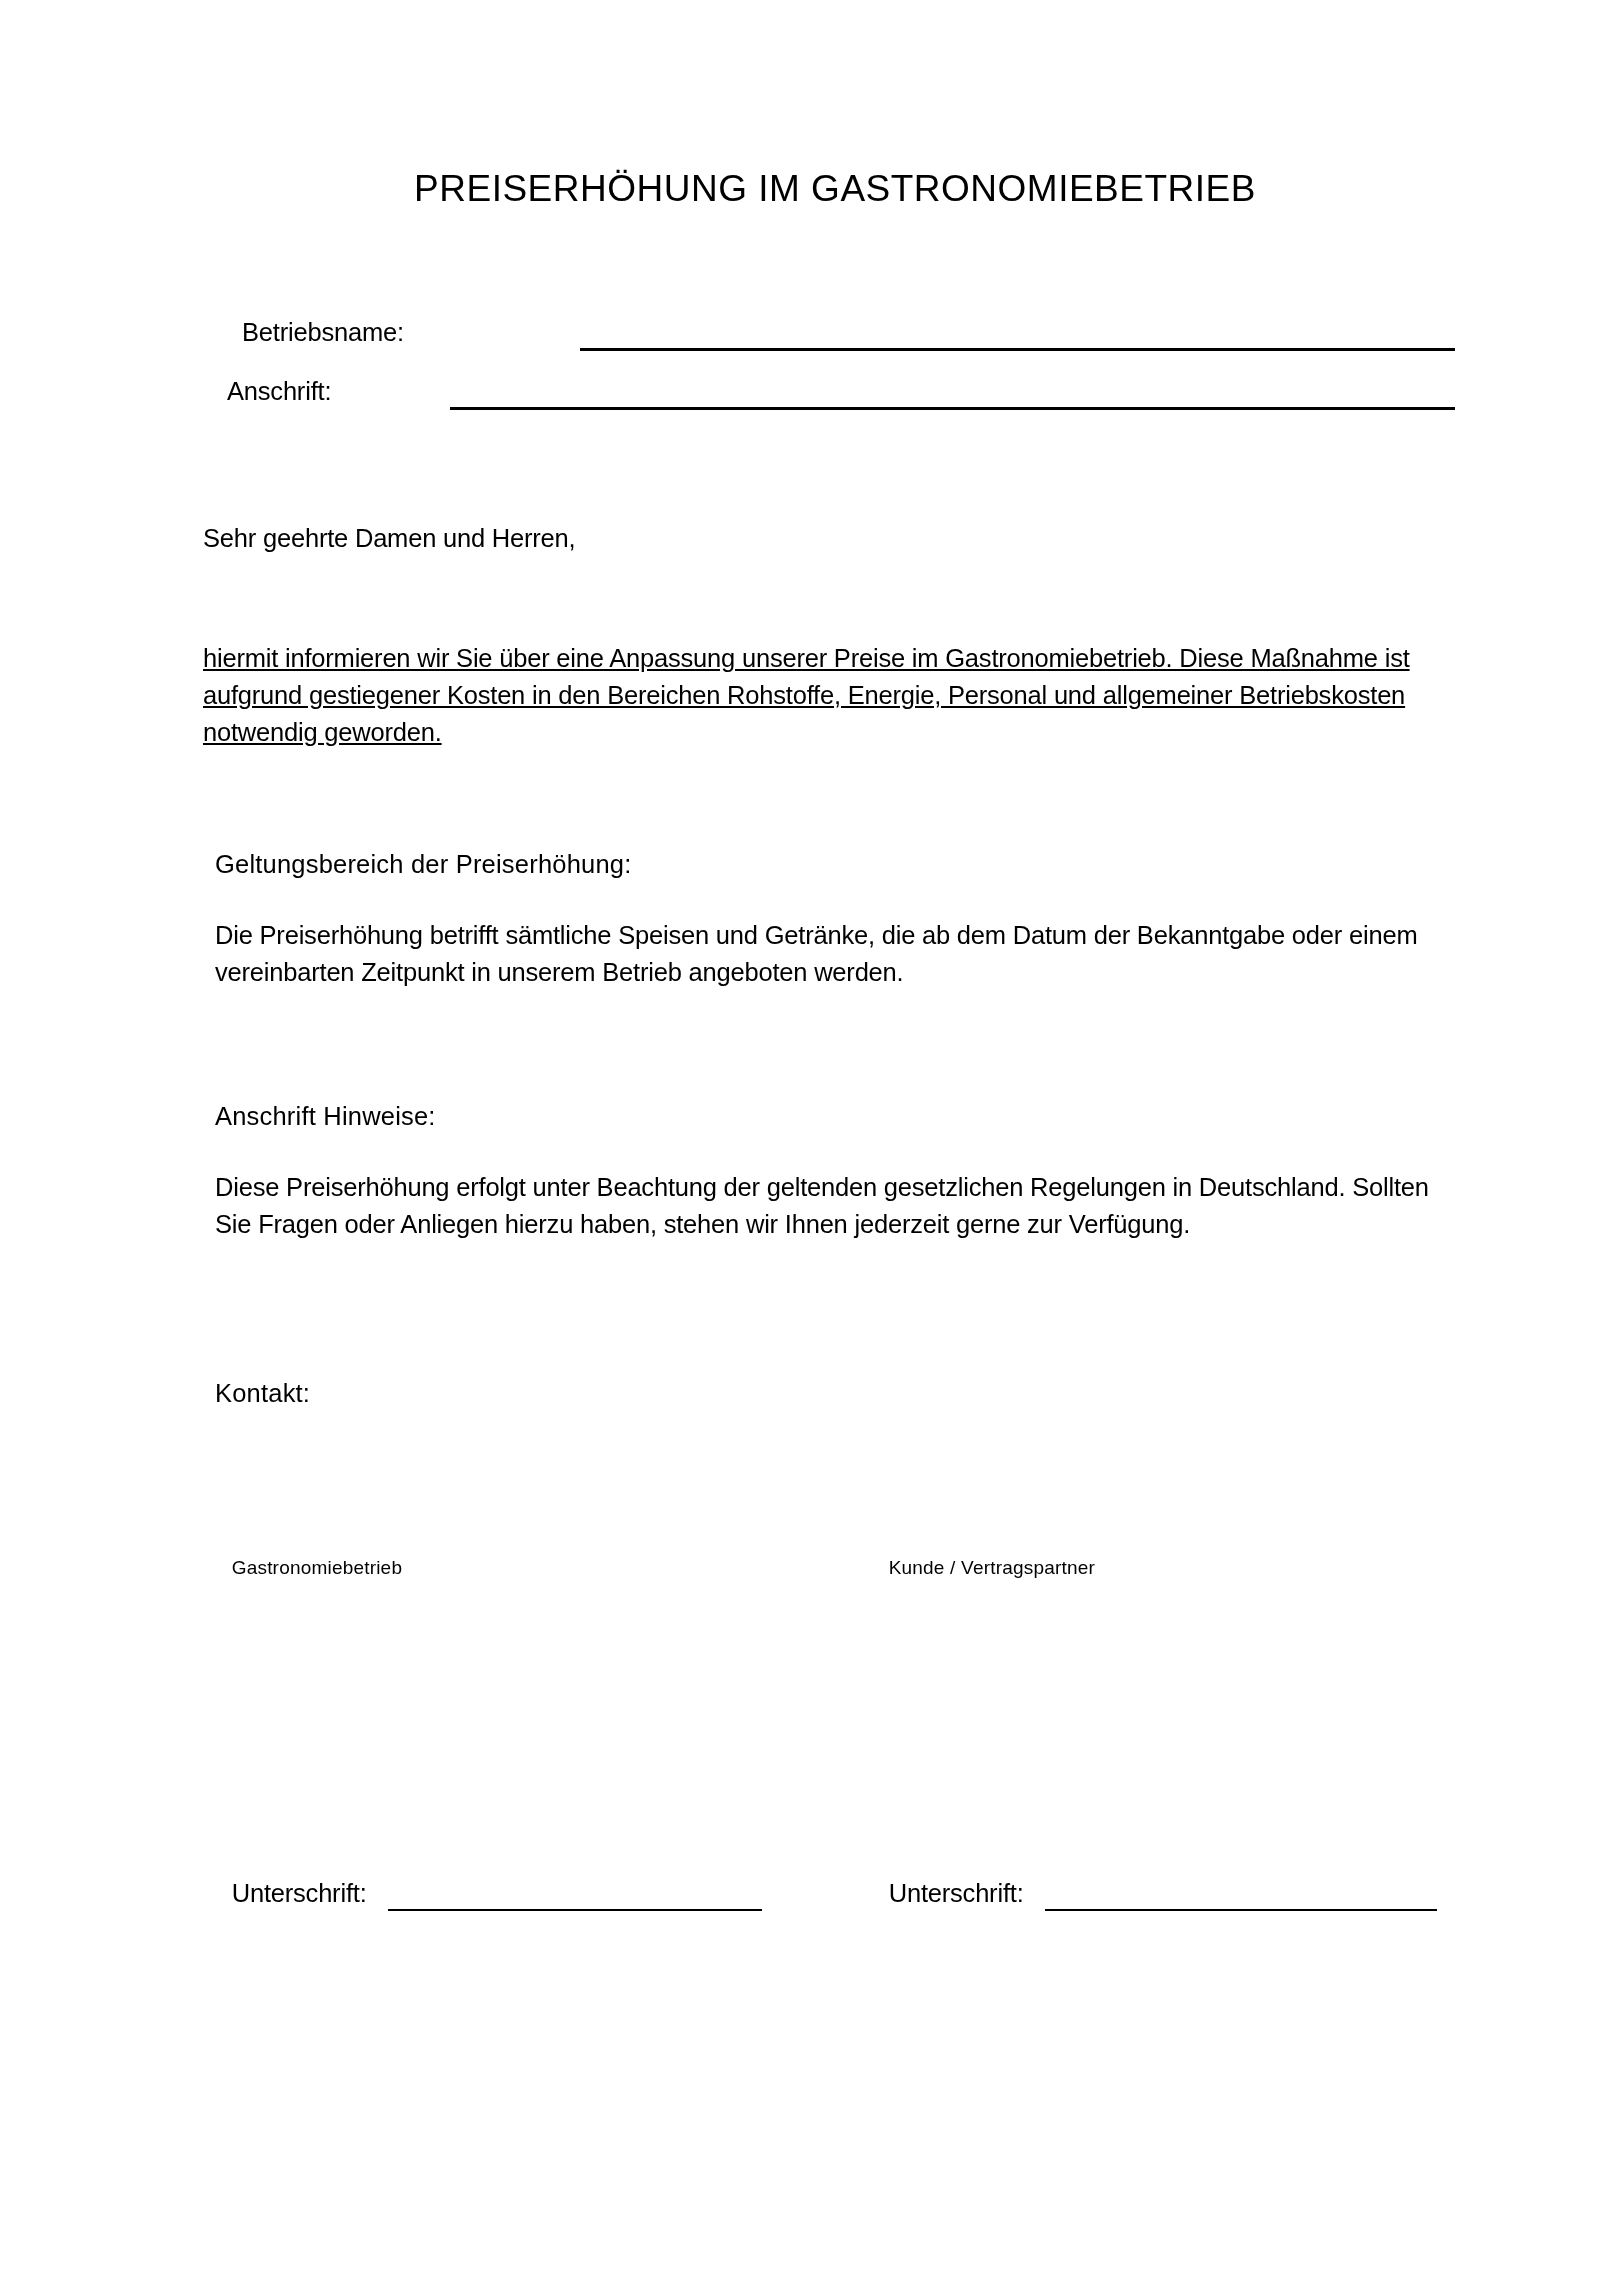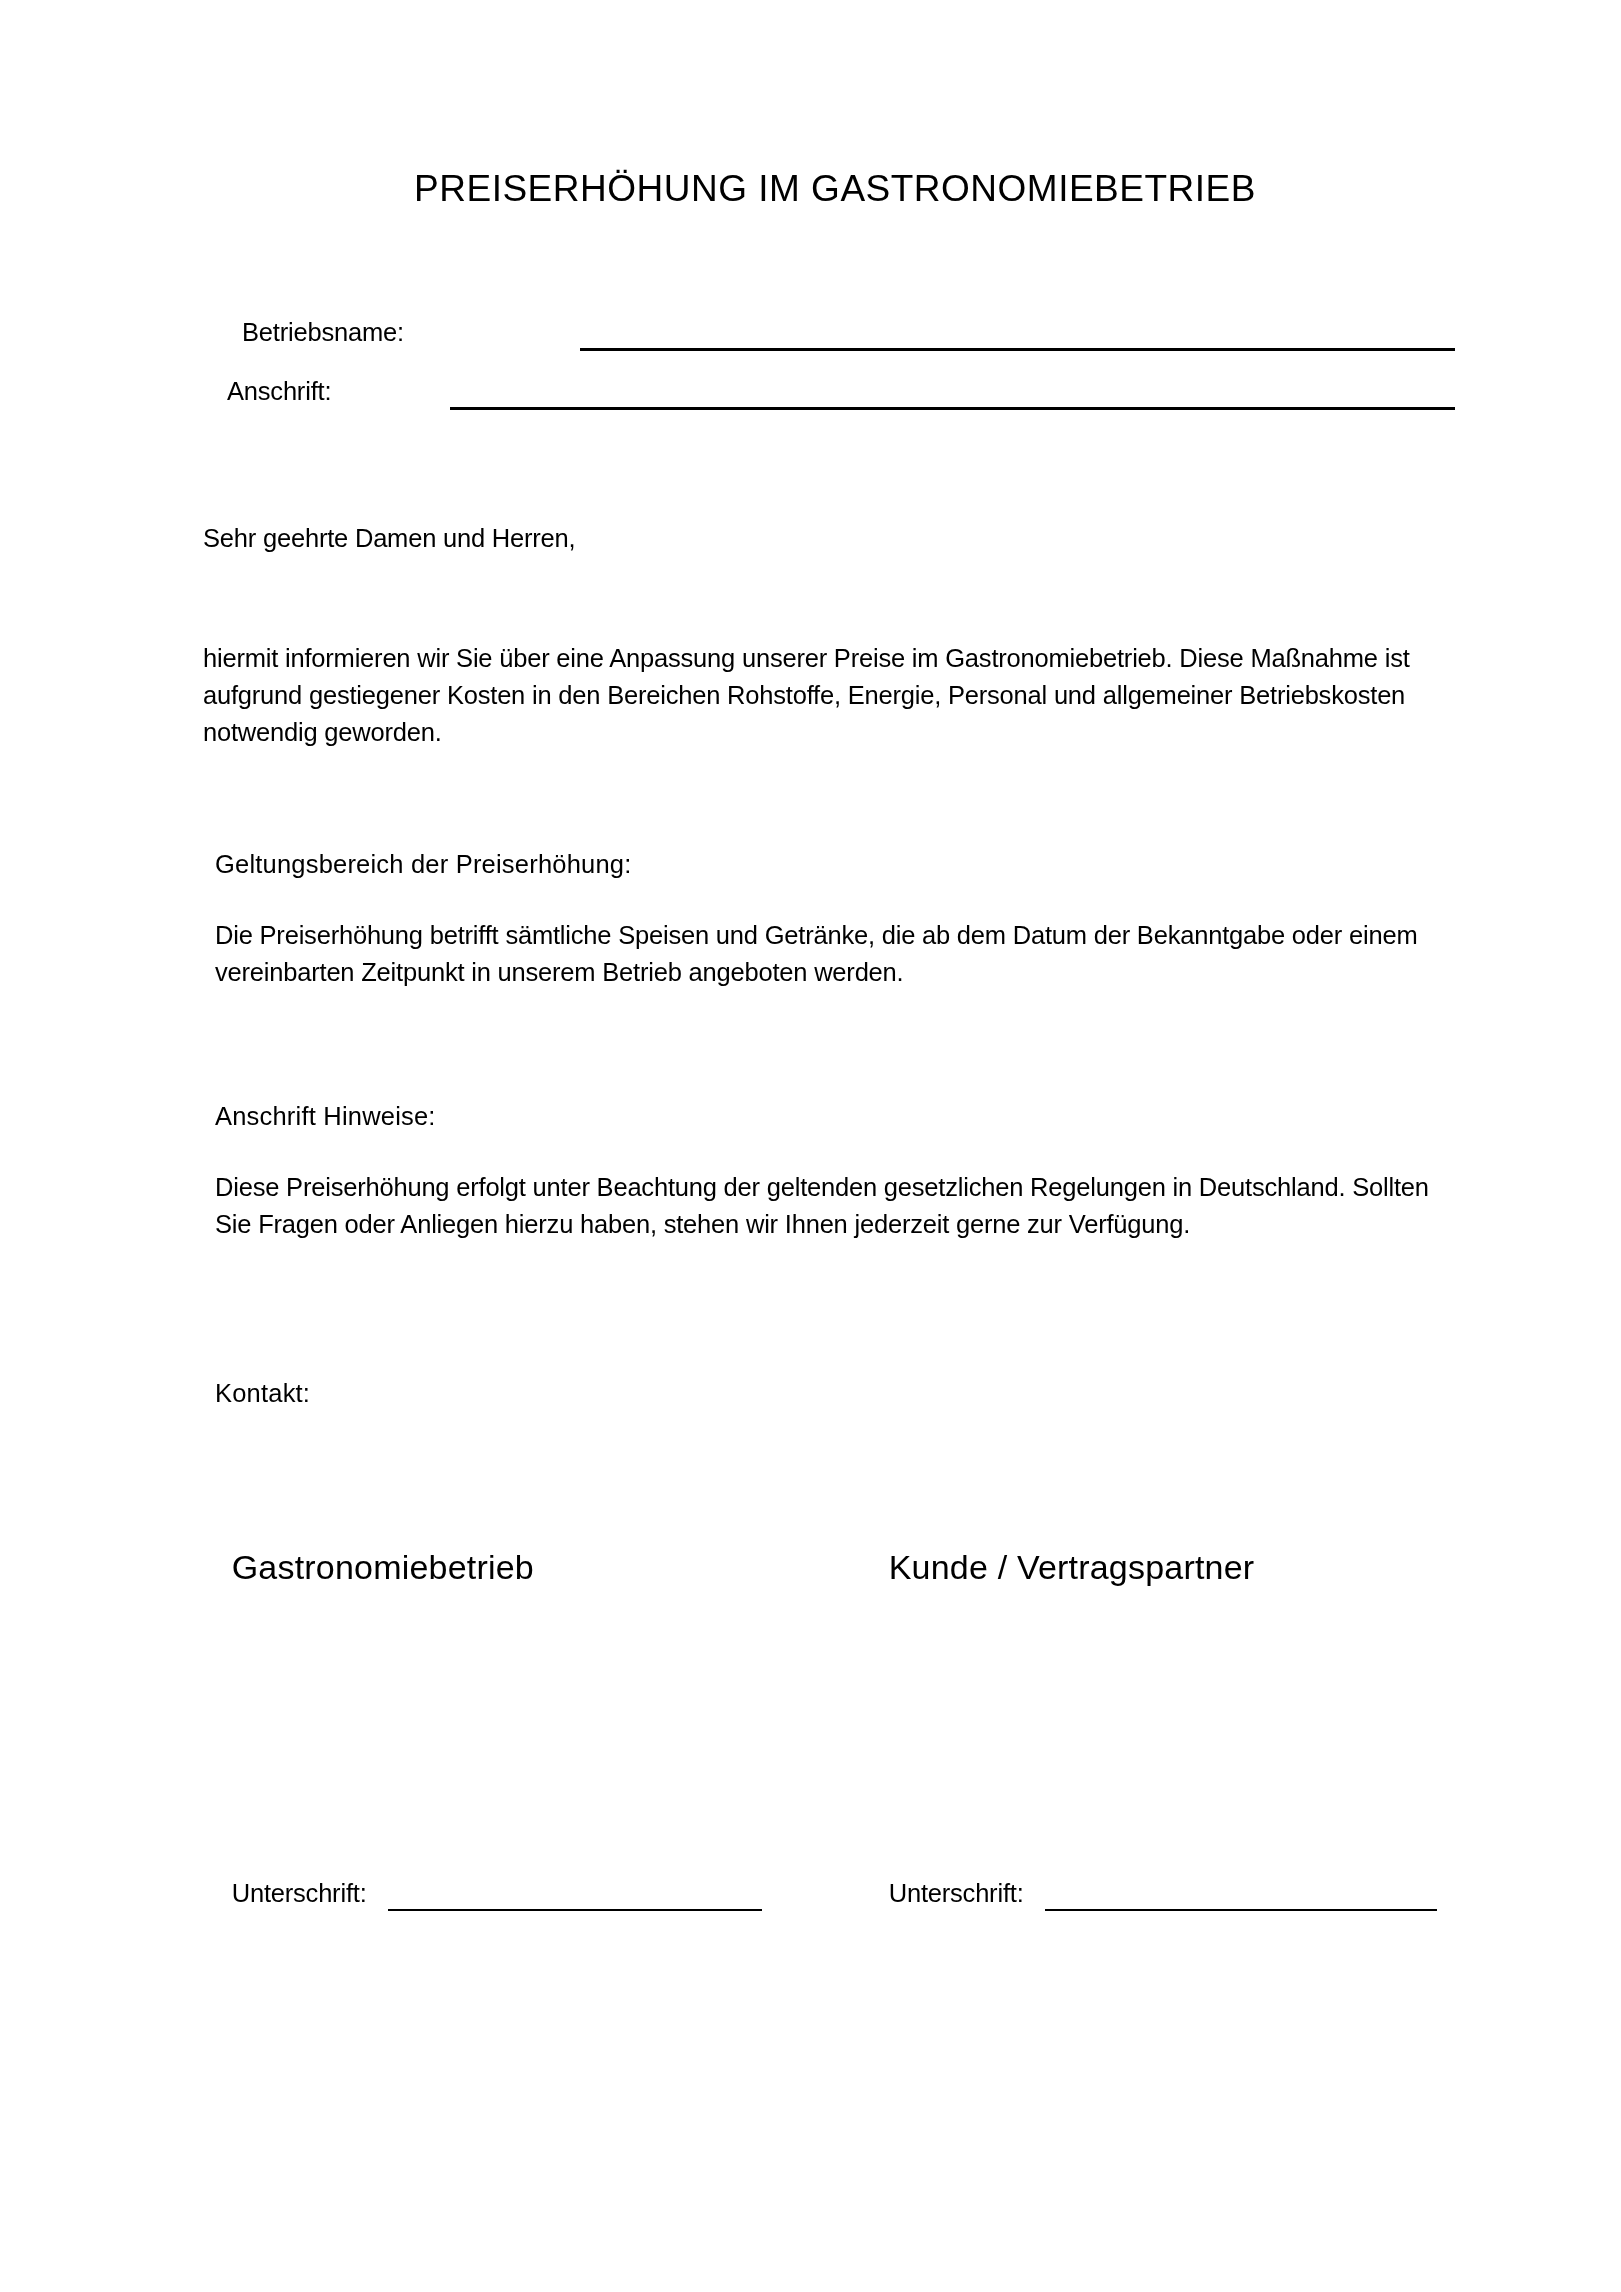--- a/index.html
+++ b/index.html
@@ -48,21 +48,21 @@
     padding-bottom: 2px;
   }
   .label-w-betriebsname { width: 350px; margin-left: 15px; }
   .label-w-short { width: 235px; }
   .field-line {
     flex: 1;
     height: 37px;
     border-bottom: 3.9px solid #000000;
   }
   .salutation { margin-top: 61px; }
-  .intro { margin-top: 59px; }
+  .intro { margin-top: 59px; text-decoration: underline; }
   .section { margin-top: 63px; }
   .section-heading {
     font-size: 25.5px;
     font-weight: 400;
     letter-spacing: 0.2px;
     line-height: 29px;
   }
   .section-body { margin-top: 13.7px; }
   
   .contact { margin-top: 88px; }
@@ -77,21 +77,21 @@
   .contact .field-line { border-bottom-width: 2.9px; }
   
   .two-col {
     display: flex;
     padding-left: 16.7px;
   }
   .col-left { width: 657px; flex: 0 0 657px; }
   .col-right { flex: 1; }
   .parties { margin-top: 96px; }
   .party-label {
-    font-size: 34px;
+    font-size: 19px;
     letter-spacing: 0.2px;
     line-height: 31px;
     text-align: right;
   }
   .signatures { margin-top: 235px; justify-content: flex-end; }
   .sig-cell {
     display: flex;
     align-items: flex-end;
     font-size: 25.5px;
     letter-spacing: -0.2px;

